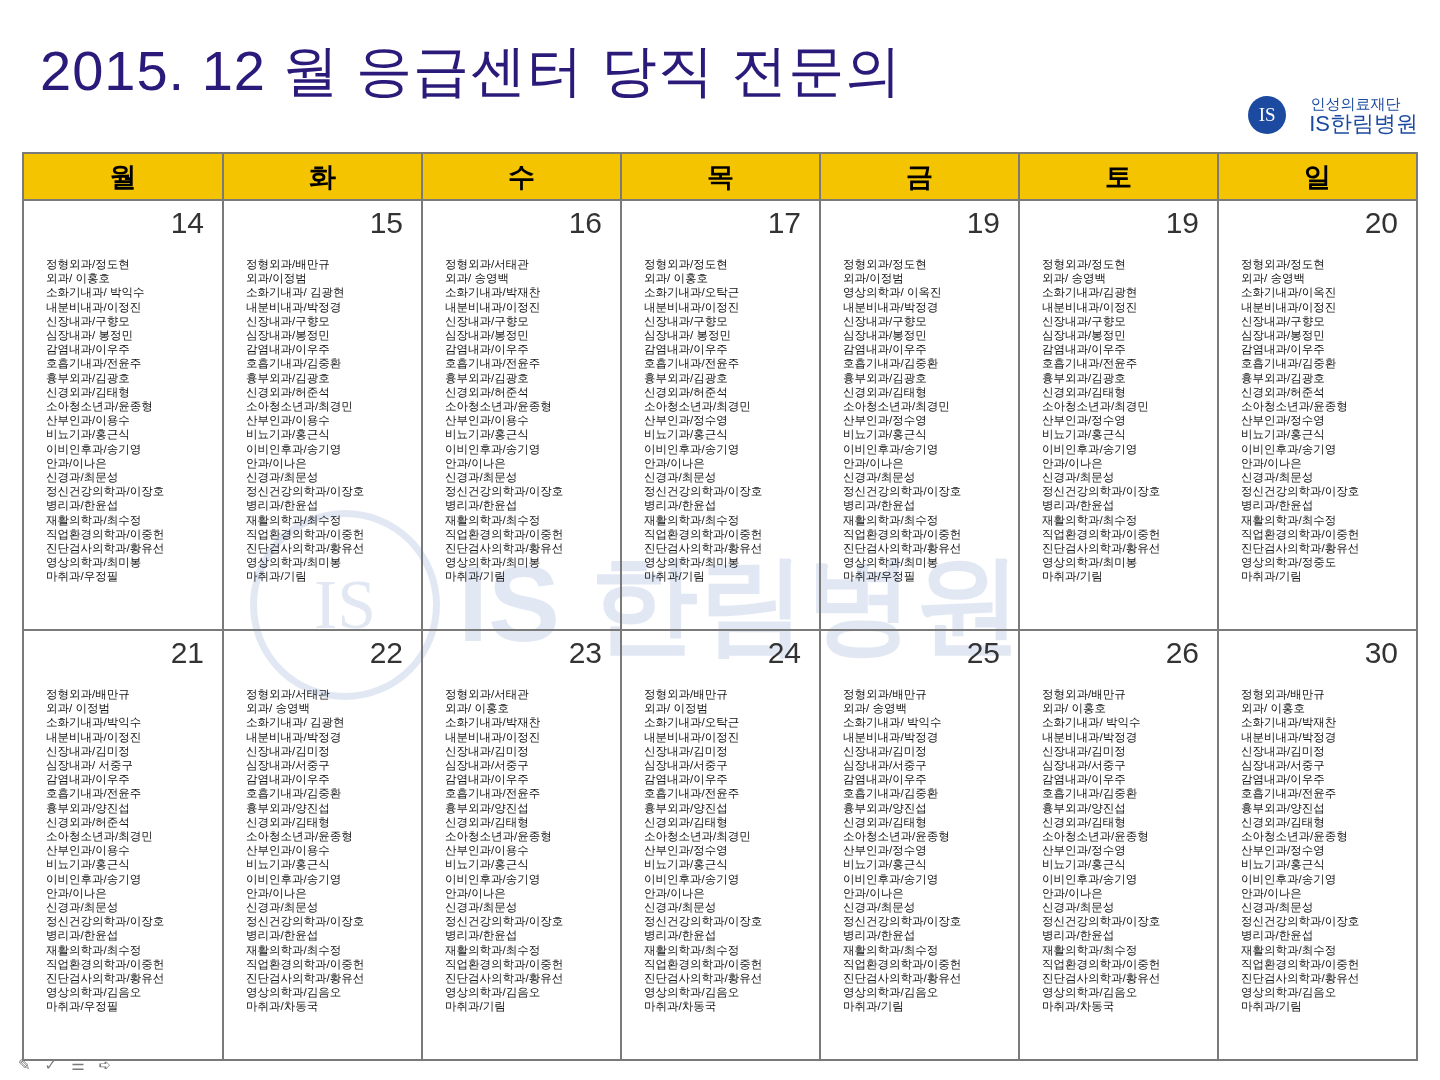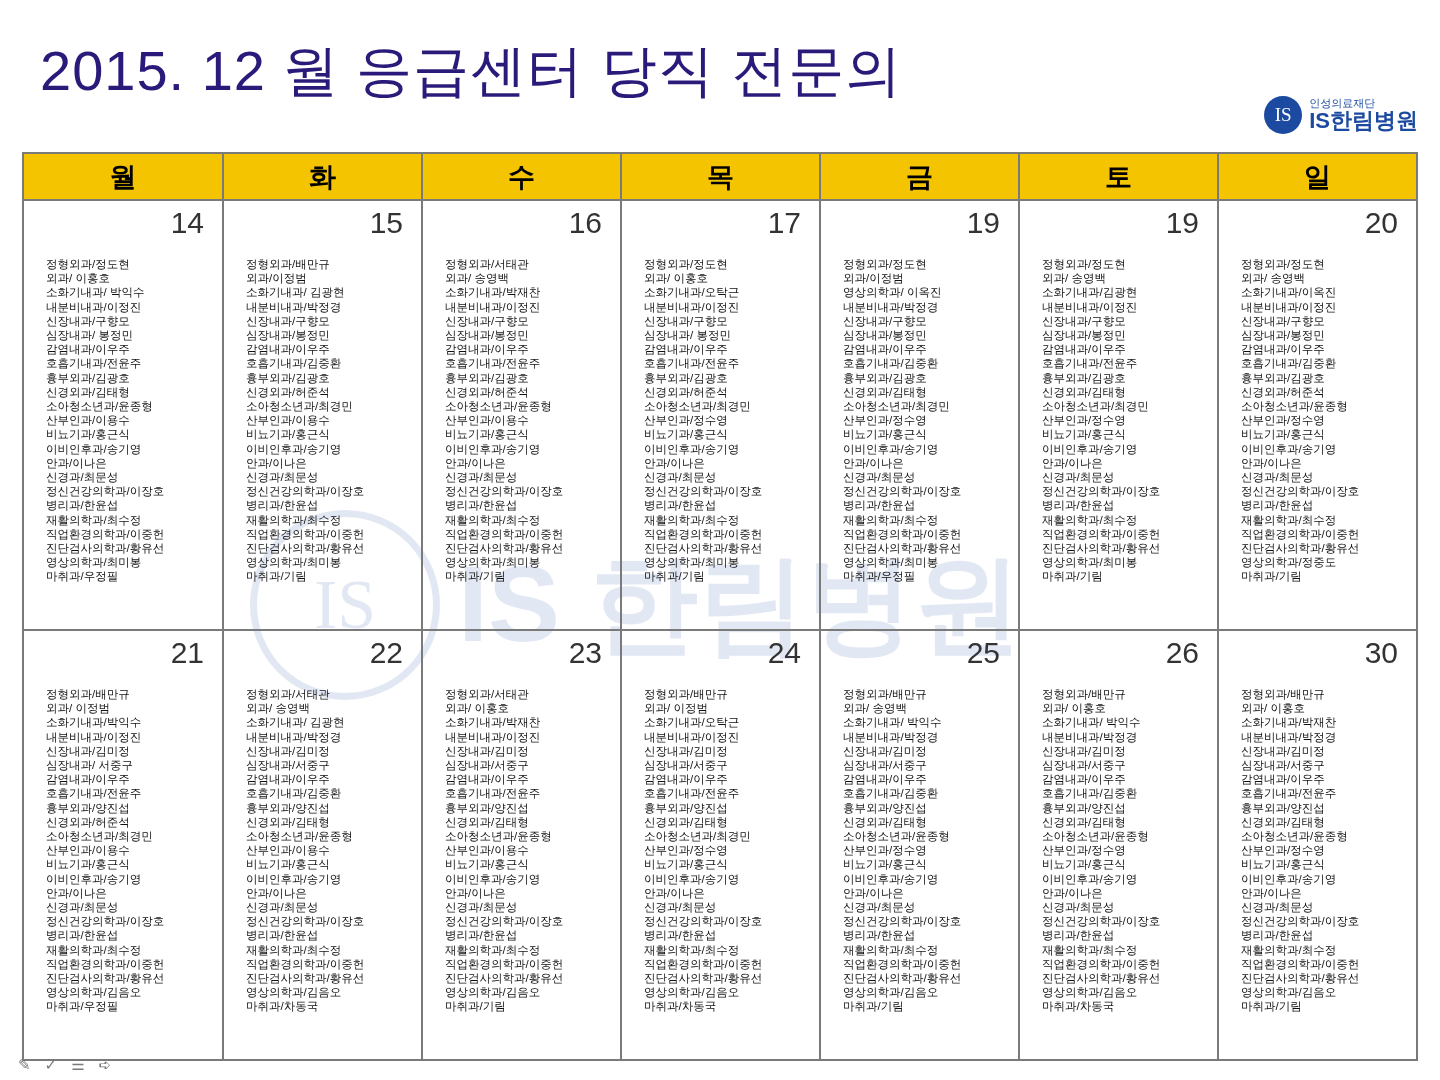--- a/index.html
+++ b/index.html
@@ -39,22 +39,22 @@
   .logo-mark {
     width: 38px; height: 38px;
     border-radius: 50%;
     background: #1b4aa0;
     color: #fff;
     font-size: 19px;
     display: flex; align-items: center; justify-content: center;
     font-family: "Liberation Serif", serif;
   }
   .logo-text { line-height: 1.05; }
-  .logo-sub { font-size: 11px; color: #1b4aa0; letter-spacing: 0px; }
-  .logo-main { font-size: 22px; color: #1b4aa0; font-weight: bold; }
+  .logo-sub { font-size: 15px; color: #1b4aa0; letter-spacing: 0px; text-align: center; }
+  .logo-main { font-size: 22px; color: #1b4aa0; font-weight: normal; margin-left: 16px; }
   
   .watermark {
     position: absolute;
     left: 250px; top: 490px;
     width: 950px; height: 230px;
     opacity: 0.12;
     color: #1b4aa0;
     display: flex;
     align-items: center;
     gap: 18px;

